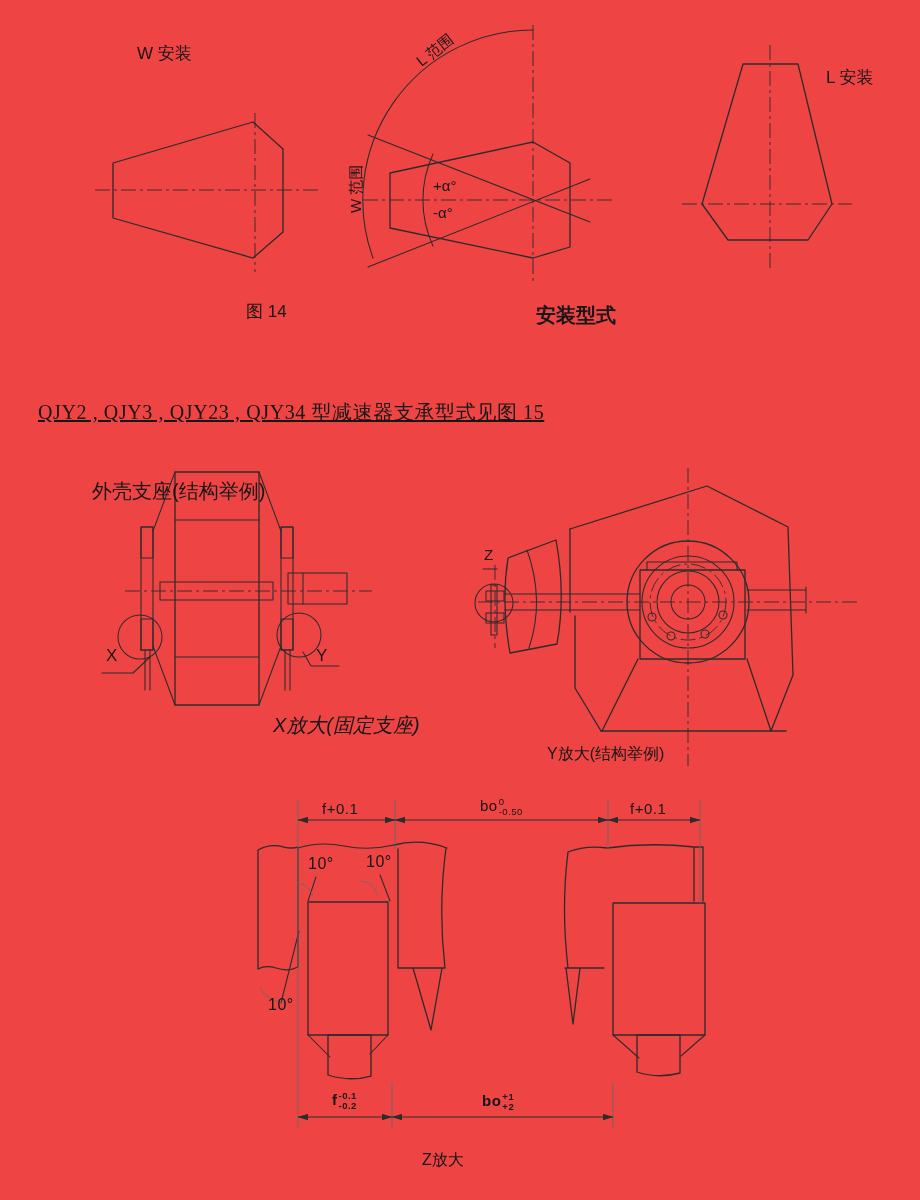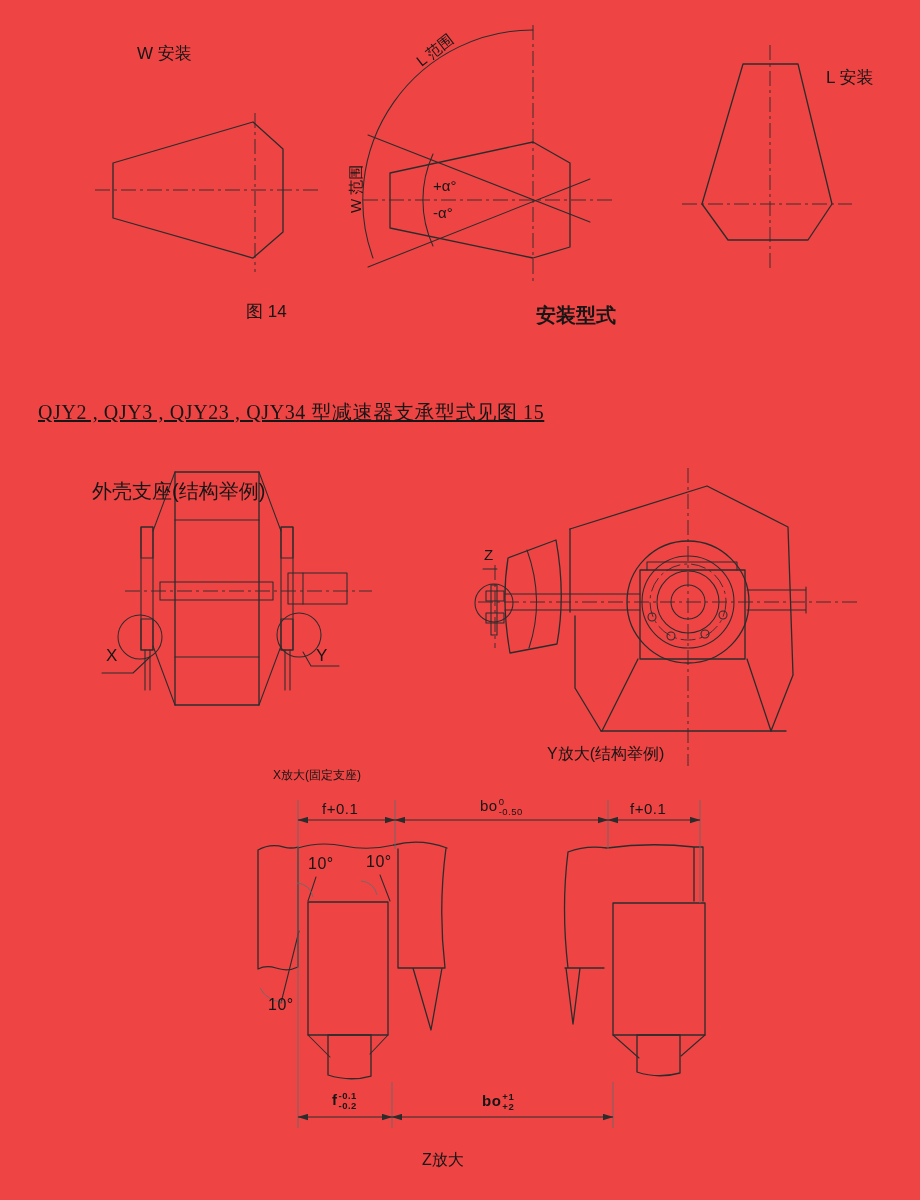--- a/index.html
+++ b/index.html
@@ -168,21 +168,21 @@
 <div class="lbl" style="left:246px;top:300px;font-size:17px;">图 14</div>
 <div class="lbl" style="left:536px;top:302px;font-size:20px;font-weight:600;">安装型式</div>
 
 <div class="lbl serif" style="left:38px;top:399px;font-size:20px;letter-spacing:0.6px;text-decoration:underline;">QJY2 , QJY3 , QJY23 , QJY34 型减速器支承型式见图 15</div>
 <div class="lbl" style="left:92px;top:430px;font-size:20px;margin-top:48px;">外壳支座(结构举例)</div>
 
 <div class="lbl" style="left:106px;top:646px;font-size:17px;">X</div>
 <div class="lbl" style="left:316px;top:646px;font-size:17px;">Y</div>
 <div class="lbl" style="left:484px;top:546px;font-size:15px;">Z</div>
 
-<div class="lbl" style="left:273px;top:767px;font-size:12px;">X放大(固定支座)</div>
+<div class="lbl" style="left:273px;top:712px;font-size:20px;font-style:italic;">X放大(固定支座)</div>
 <div class="lbl" style="left:547px;top:744px;font-size:16px;">Y放大(结构举例)</div>
 <div class="lbl" style="left:422px;top:1150px;font-size:16px;">Z放大</div>
 
 <div class="lbl dimtxt" style="left:322px;top:800px;">f+0.1</div>
 <div class="lbl dimtxt" style="left:480px;top:797px;">
   <span>bo</span><span class="tol">
         <i>0</i>
         <i>-0.50</i>
       </span>
 </div>

